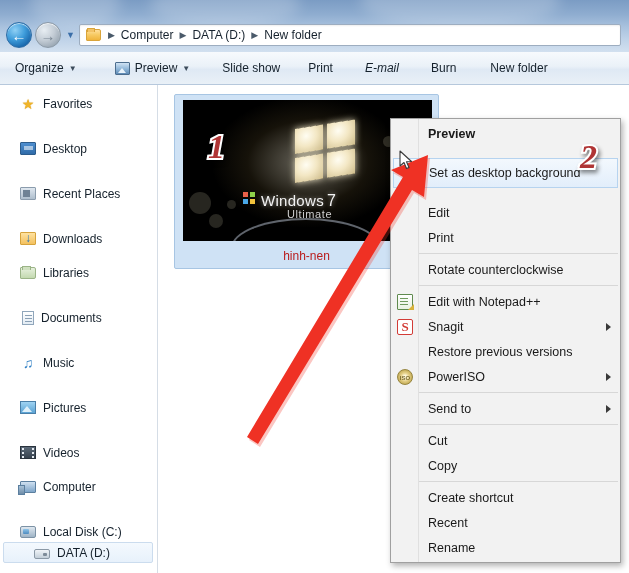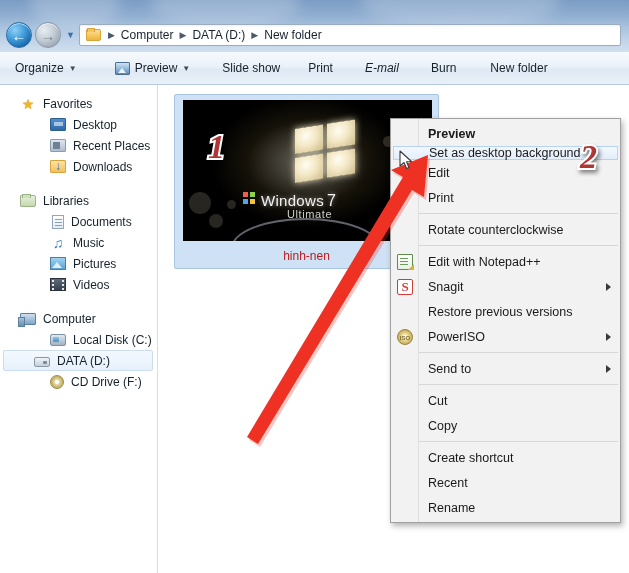--- a/index.html
+++ b/index.html
@@ -104,21 +104,21 @@
     position: absolute; left: 0; top: 85px; width: 158px; height: 488px;
     background: #ffffff;
     border-right: 1px solid #d5dde6;
     padding-top: 8px;
   }
   .nav-item {
     height: 21px; display: flex; align-items: center;
     padding-left: 20px; gap: 7px;
     color: #15212c; font-size: 12px; white-space: nowrap;
   }
-  .nav-item.child { padding-left: 50px; }
+  .nav-item.child { padding-left: 20px; margin-top: 24px; }
   .nav-item.sel {
     background: linear-gradient(180deg, #f4f9fe 0%, #e7f1fb 100%);
     border: 1px solid #cbdcee; border-radius: 2px;
     margin: 0 4px 0 3px; padding-left: 30px; height: 21px;
   }
   .nav-gap { height: 13px; }
   .ico { width: 16px; height: 14px; flex: none; position: relative; }
 
   .ico-star {
     color: #f0b429; font-size: 14px; line-height: 14px; text-align: center;
@@ -319,21 +319,21 @@
   }
   .mi {
     position: relative; height: 25px; display: flex; align-items: center;
     padding-left: 37px; padding-right: 20px;
     color: #1a1a1a; font-size: 12.5px; white-space: nowrap; z-index: 1;
   }
   .mi.bold { font-weight: bold; }
   .mi.hl {
     background: linear-gradient(180deg, #f3f8fd 0%, #e2eefb 100%);
     border: 1px solid #b6d3ef;
-    margin: 0 2px; padding-left: 35px; height: 14px;
+    margin: 12px 2px; padding-left: 35px; height: 30px;
   }
   .mi .sub {
     position: absolute; right: 9px; top: 50%; transform: translateY(-50%);
     width: 0; height: 0;
     border-top: 4px solid transparent; border-bottom: 4px solid transparent;
     border-left: 5px solid #3a3a3a;
   }
   .mi .mico {
     position: absolute; left: 6px; top: 50%; transform: translateY(-50%);
     width: 16px; height: 16px;

